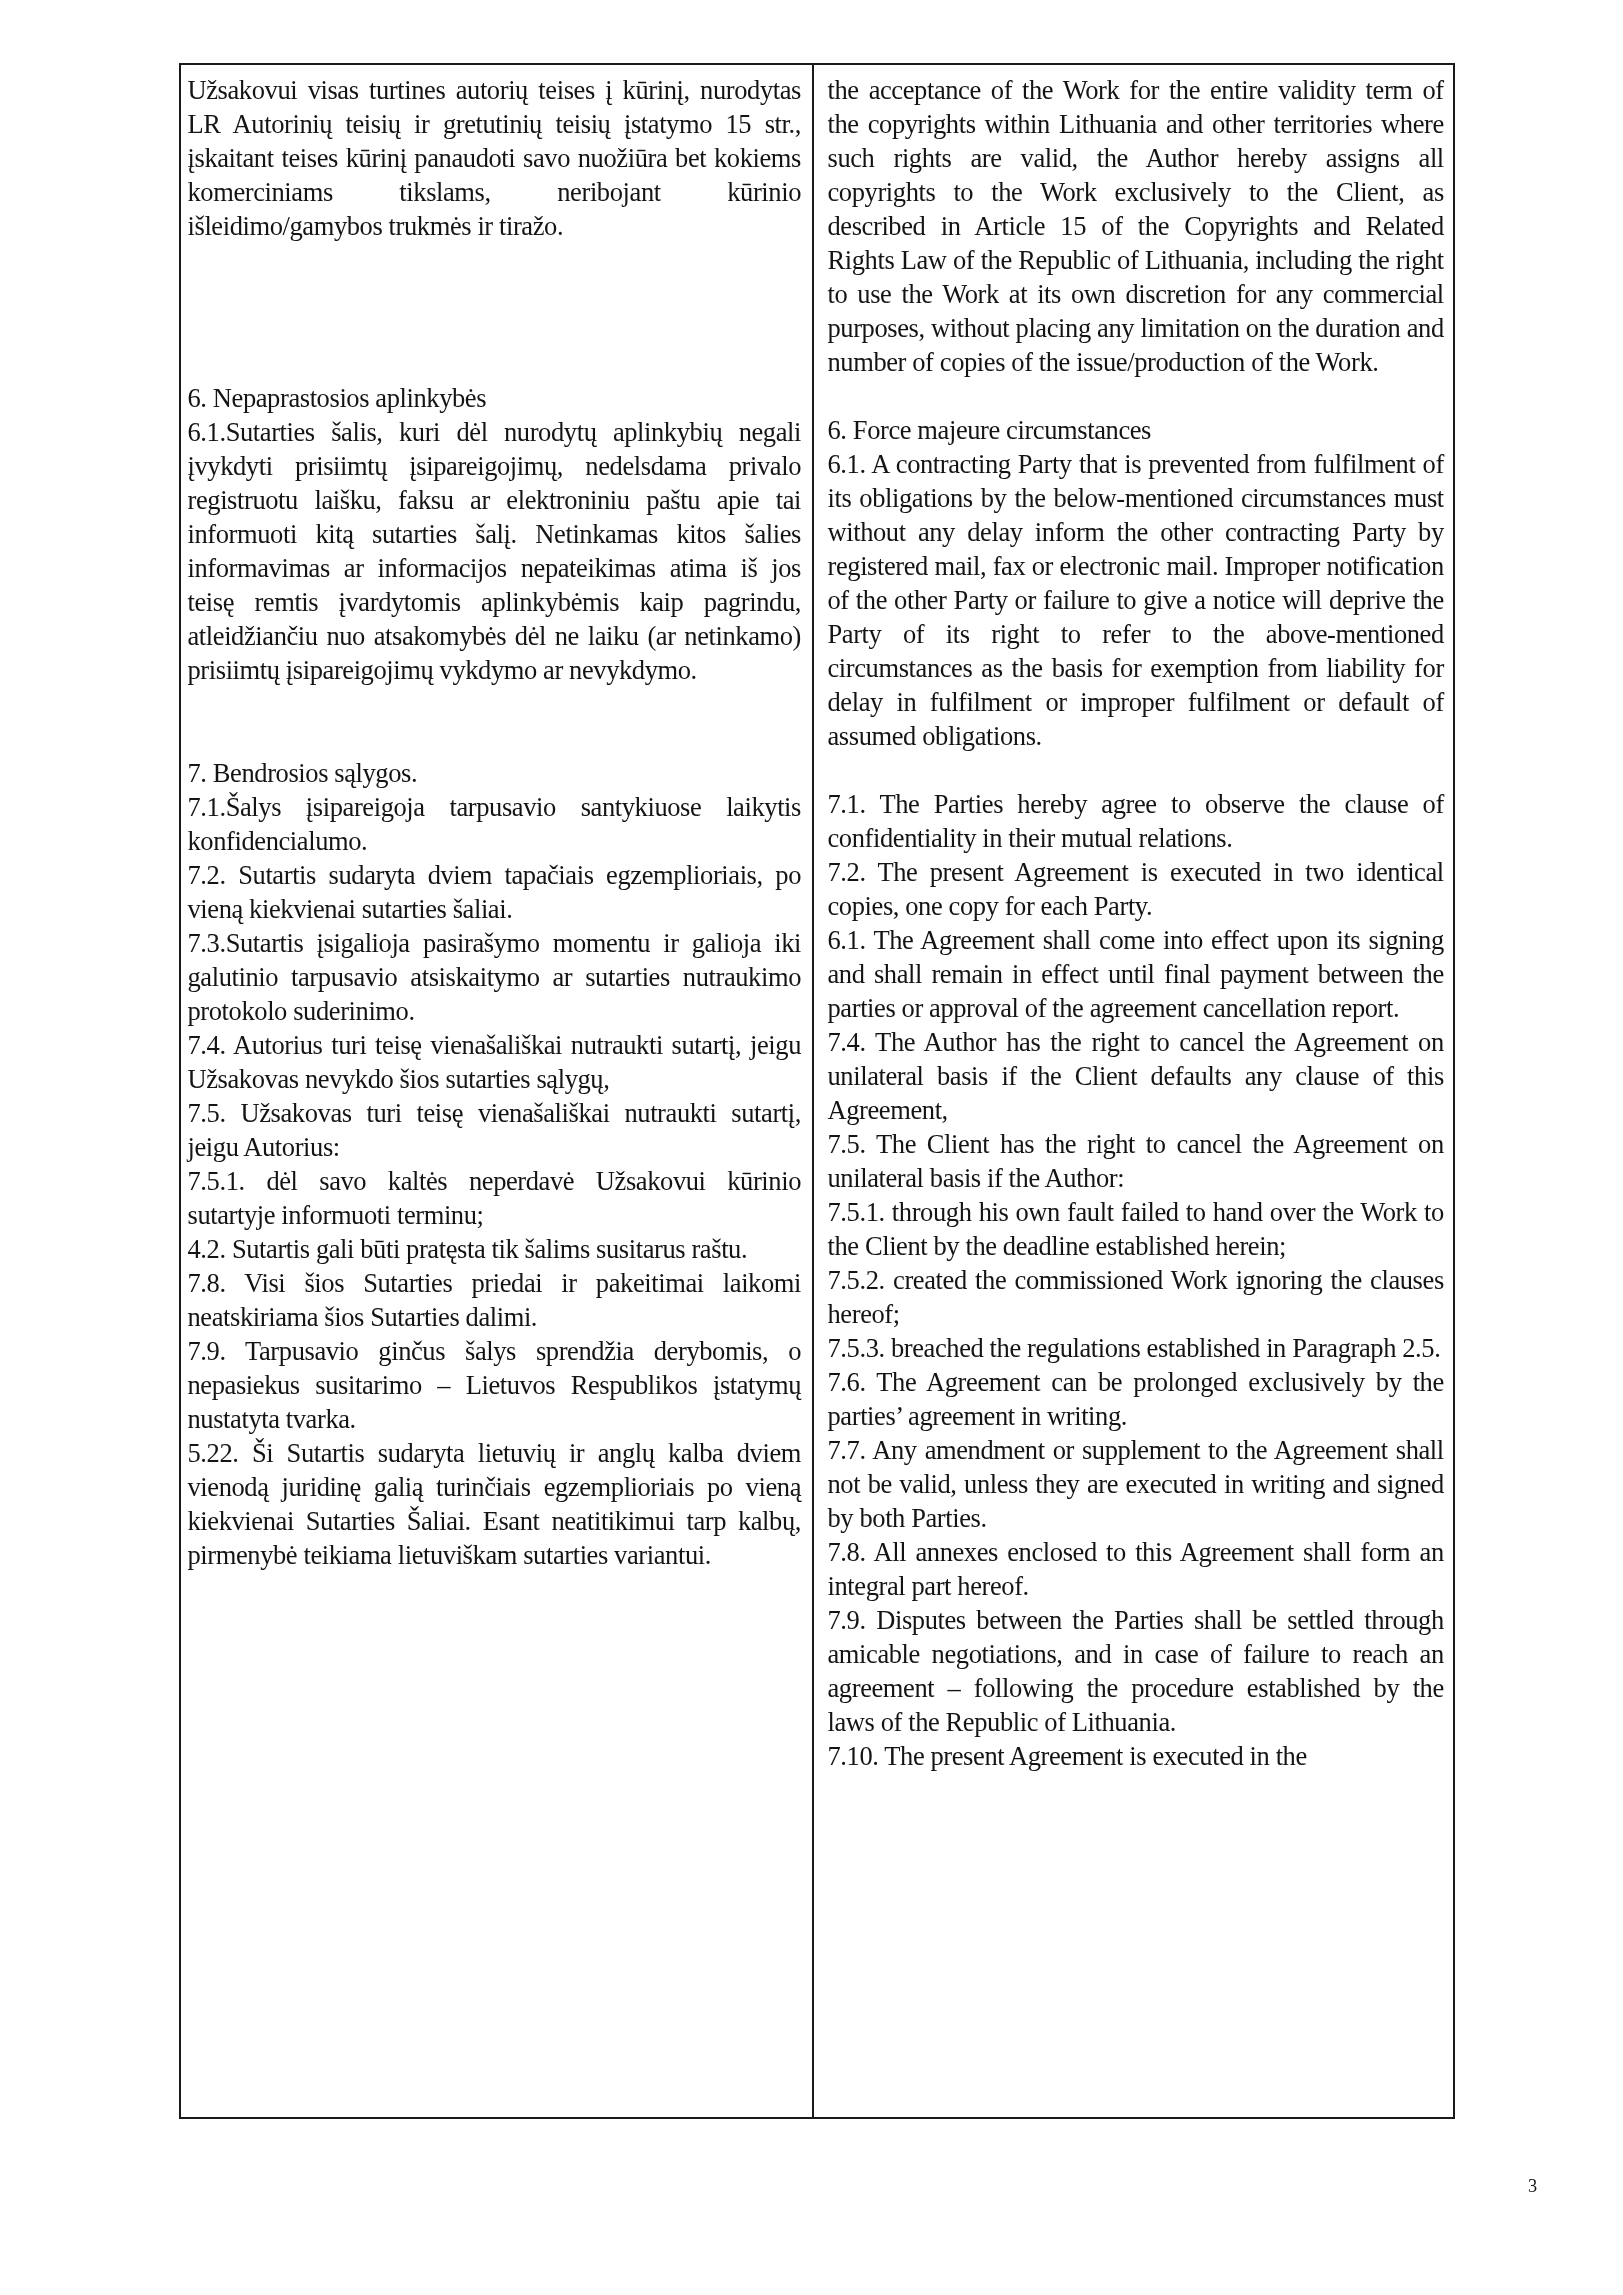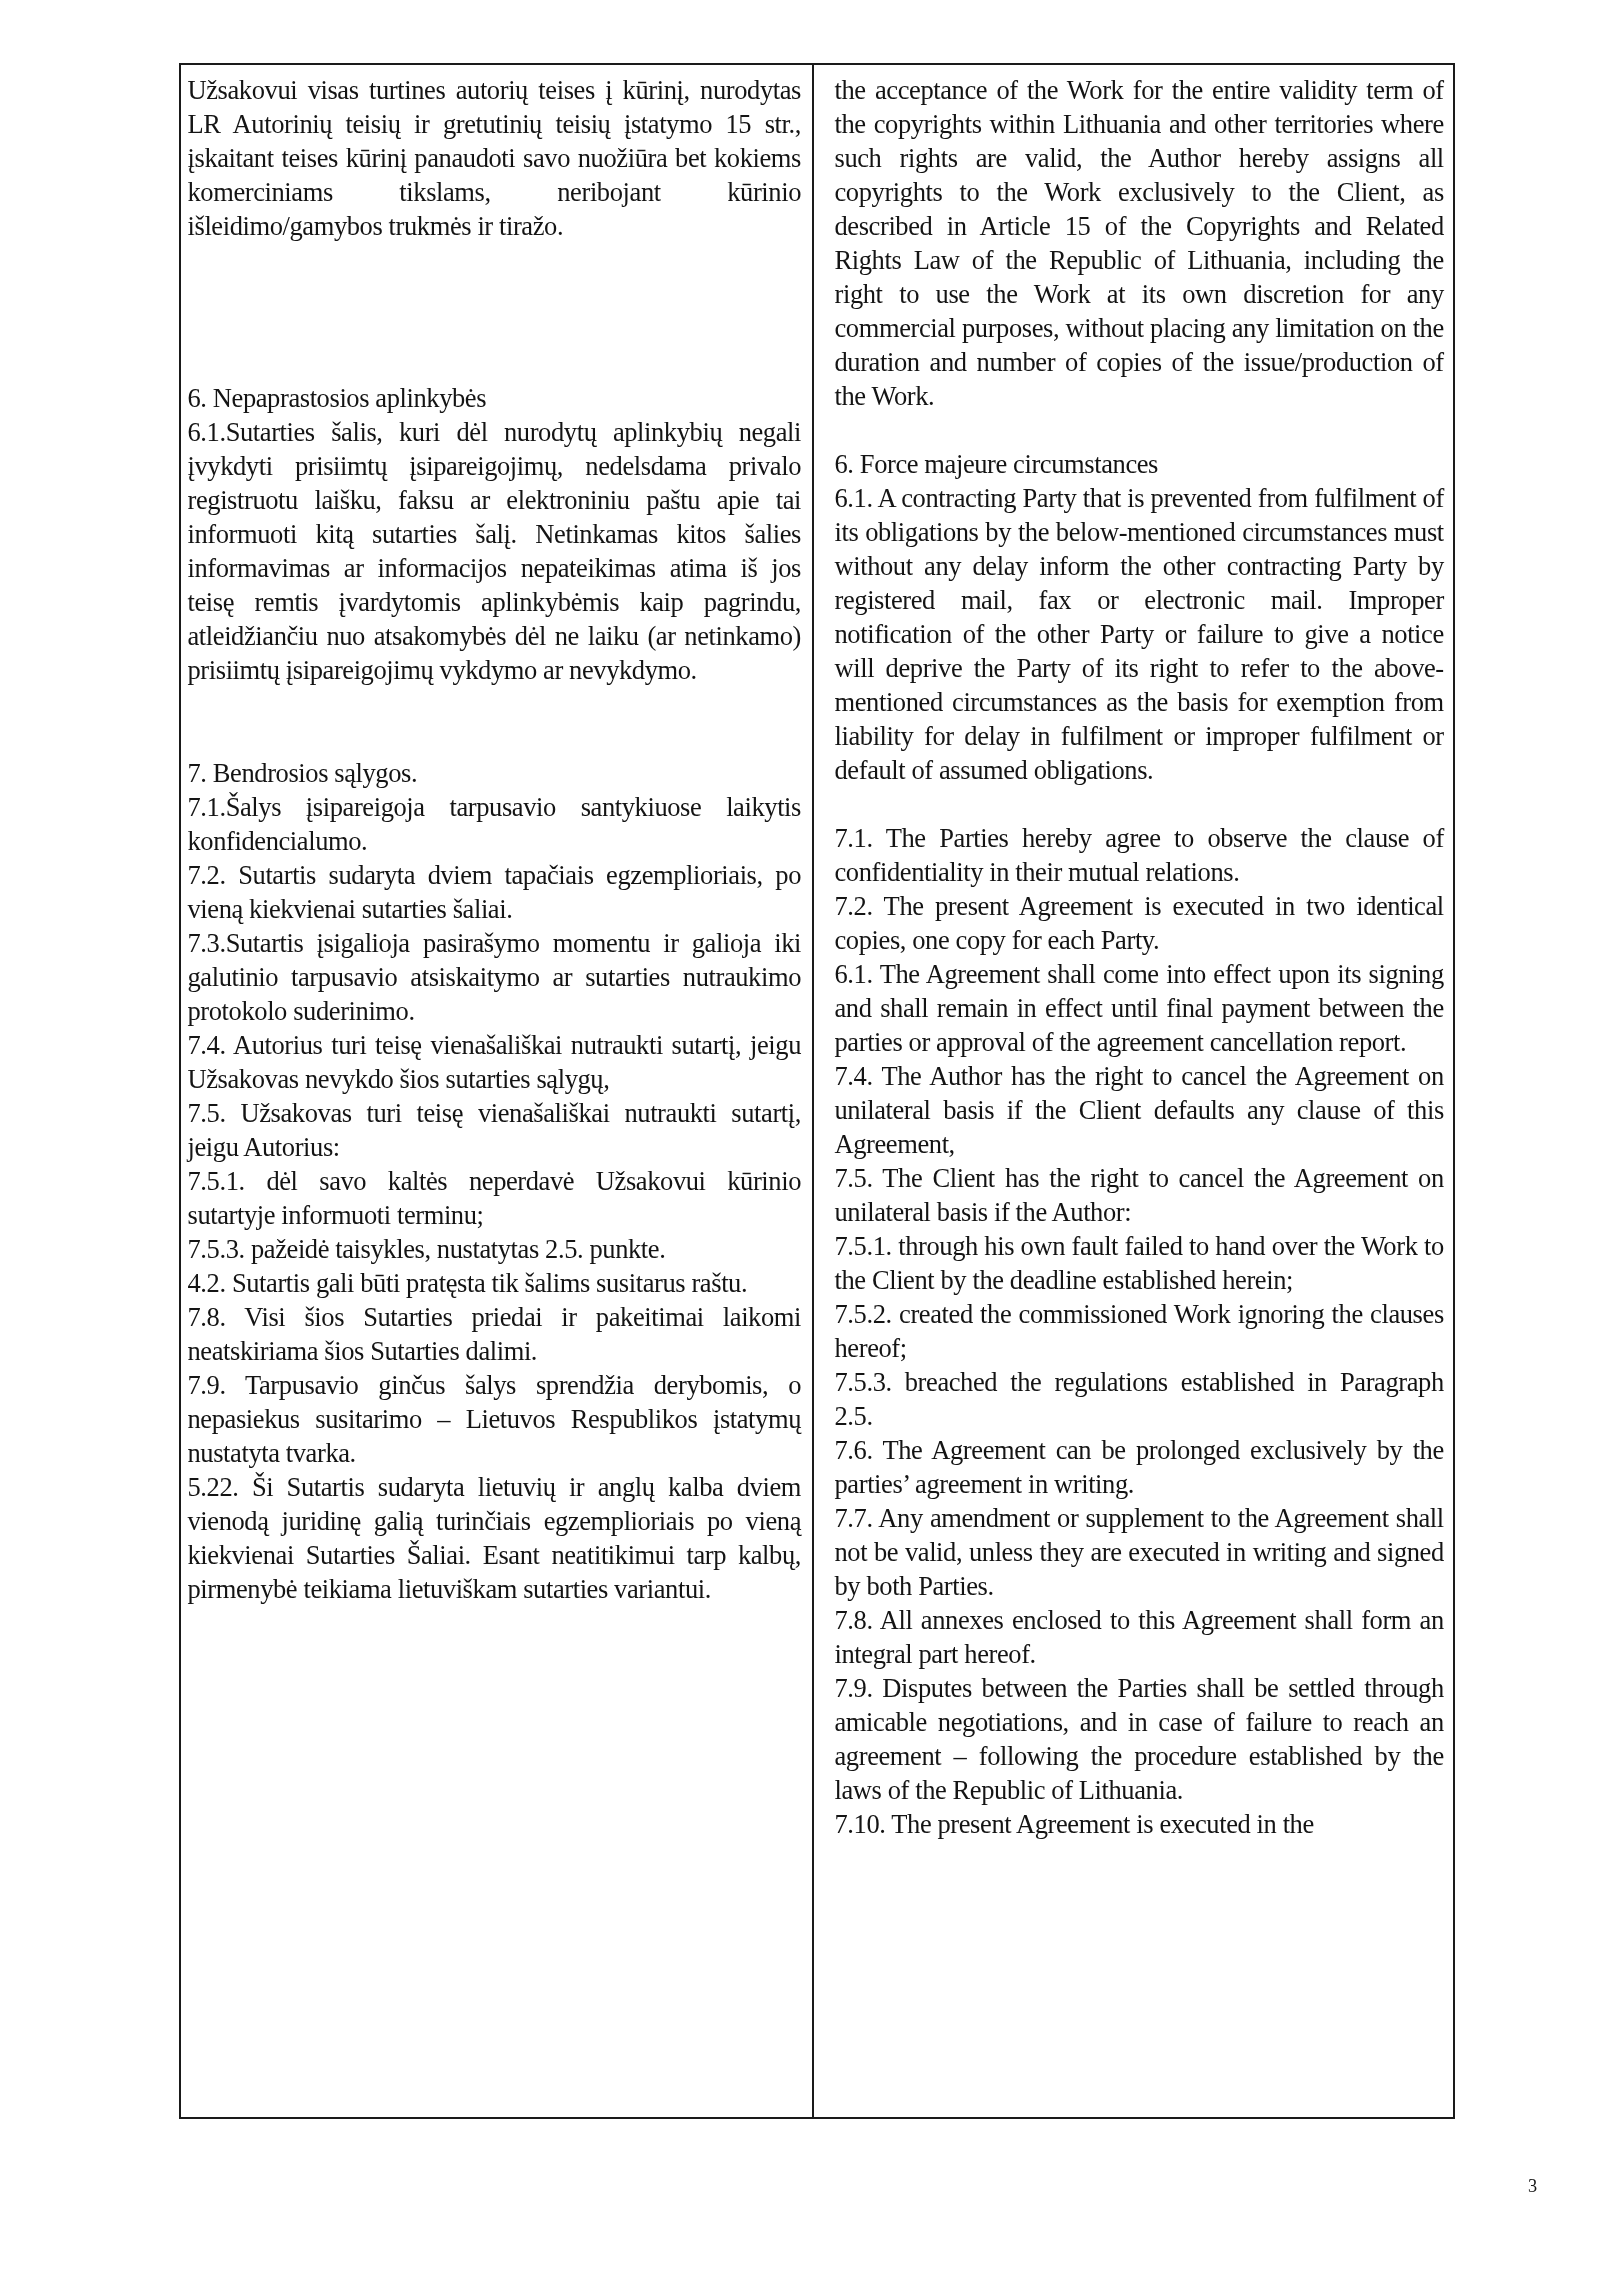--- a/index.html
+++ b/index.html
@@ -15,21 +15,21 @@
     display: flex;
   }
   .col {
     box-sizing: border-box; height: 100%;
     padding: 7.9px 10.5px 0 6.5px;
     font-size: 26.5px; line-height: 34px;
     text-align: justify; text-align-last: left;
     letter-spacing: -0.4px;
   }
   .col.left { width: 634px; border-right: 2px solid #1a1a1a; }
-  .col.right { width: 641px; padding-left: 21px; padding-right: 9.2px; }
+  .col.right { width: 641px; padding-left: 14px; padding-right: 9.2px; }
   .para { margin: 0; }
   .gap-1 { height: 34px; }
   .gap-2 { height: 69px; }
   .gap-3 { height: 138px; }
   .page-number {
     position: absolute; left: 1528px; top: 2176px;
     font-size: 18.3px; line-height: 21px;
   }
 </style>
 </head>
@@ -42,21 +42,20 @@
     <p class="para">6. Nepaprastosios aplinkybės</p>
     <p class="para">6.1.Sutarties šalis, kuri dėl nurodytų aplinkybių negali įvykdyti prisiimtų įsipareigojimų, nedelsdama privalo registruotu laišku, faksu ar elektroniniu paštu apie tai informuoti kitą sutarties šalį. Netinkamas kitos šalies informavimas ar informacijos nepateikimas atima iš jos teisę remtis įvardytomis aplinkybėmis kaip pagrindu, atleidžiančiu nuo atsakomybės dėl ne laiku (ar netinkamo) prisiimtų įsipareigojimų vykdymo ar nevykdymo.</p>
     <div class="gap-2"></div>
     <p class="para">7. Bendrosios sąlygos.</p>
     <p class="para">7.1.Šalys įsipareigoja tarpusavio santykiuose laikytis konfidencialumo.</p>
     <p class="para">7.2. Sutartis sudaryta dviem tapačiais egzemplioriais, po vieną kiekvienai sutarties šaliai.</p>
     <p class="para">7.3.Sutartis įsigalioja pasirašymo momentu ir galioja iki galutinio tarpusavio atsiskaitymo ar sutarties nutraukimo protokolo suderinimo.</p>
     <p class="para">7.4. Autorius turi teisę vienašališkai nutraukti sutartį, jeigu Užsakovas nevykdo šios sutarties sąlygų,</p>
     <p class="para">7.5. Užsakovas turi teisę vienašališkai nutraukti sutartį, jeigu Autorius:</p>
     <p class="para">7.5.1. dėl savo kaltės neperdavė Užsakovui kūrinio sutartyje informuoti terminu;</p>
-    <p class="para">7.5.3. pažeidė taisykles, nustatytas 2.5. punkte.</p>
     <p class="para">4.2. Sutartis gali būti pratęsta tik šalims susitarus raštu.</p>
     <p class="para">7.8. Visi šios Sutarties priedai ir pakeitimai laikomi neatskiriama šios Sutarties dalimi.</p>
     <p class="para">7.9. Tarpusavio ginčus šalys sprendžia derybomis, o nepasiekus susitarimo – Lietuvos Respublikos įstatymų nustatyta tvarka.</p>
     <p class="para">5.22. Ši Sutartis sudaryta lietuvių ir anglų kalba dviem vienodą juridinę galią turinčiais egzemplioriais po vieną kiekvienai Sutarties Šaliai. Esant neatitikimui tarp kalbų, pirmenybė teikiama lietuviškam sutarties variantui.</p>
   </div>
   <div class="col right">
     <p class="para">the acceptance of the Work for the entire validity term of the copyrights within Lithuania and other territories where such rights are valid, the Author hereby assigns all copyrights to the Work exclusively to the Client, as described in Article 15 of the Copyrights and Related Rights Law of the Republic of Lithuania, including the right to use the Work at its own discretion for any commercial purposes, without placing any limitation on the duration and number of copies of the issue/production of the Work.</p>
     <div class="gap-1"></div>
     <p class="para">6. Force majeure circumstances</p>
     <p class="para">6.1. A contracting Party that is prevented from fulfilment of its obligations by the below-mentioned circumstances must without any delay inform the other contracting Party by registered mail, fax or electronic mail. Improper notification of the other Party or failure to give a notice will deprive the Party of its right to refer to the above-mentioned circumstances as the basis for exemption from liability for delay in fulfilment or improper fulfilment or default of assumed obligations.</p>

